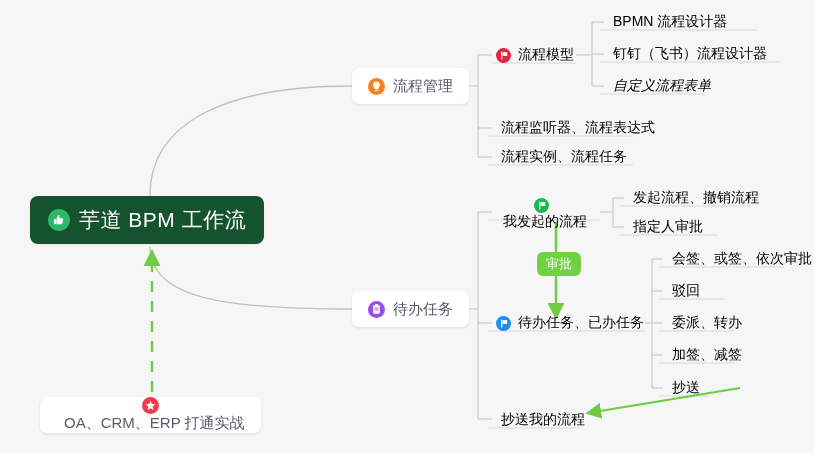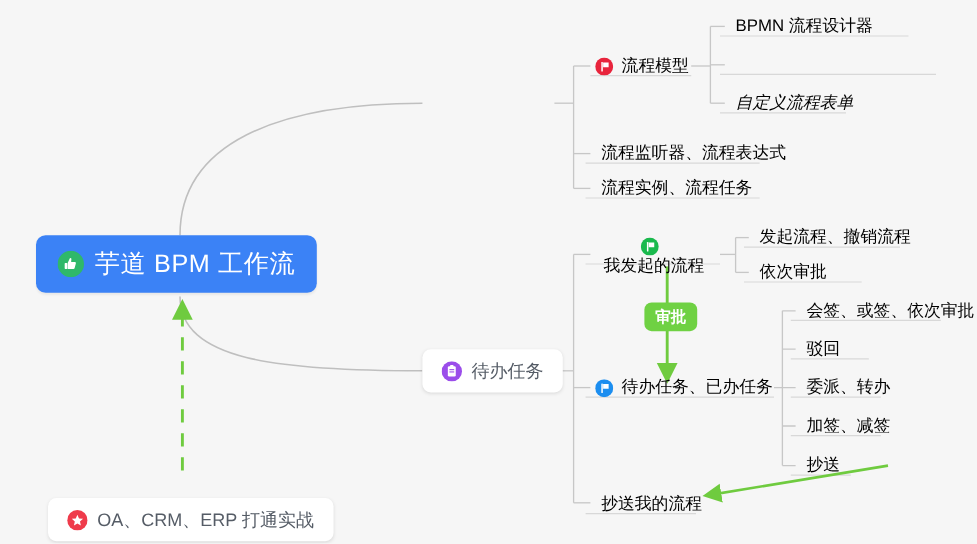--- a/index.html
+++ b/index.html
@@ -30,21 +30,21 @@
   }
   .node {
     position: absolute;
     box-sizing: border-box;
     display: flex;
     align-items: center;
     white-space: nowrap;
   }
   
   .root-node {
-    background: #3b82f6;
+    background: #14532d;
     border-radius: 8px;
     padding: 0 18px;
     height: 48px;
     color: #ffffff;
     font-size: 21px;
     letter-spacing: 0.5px;
     box-shadow: 0 1px 2px rgba(0,0,0,0.06);
   }
   .root-node .label { margin-left: 9px; }
   
@@ -77,21 +77,20 @@
   .ic svg { display: block; }
   .badge {
     position: absolute;
     background: #6fd143;
     border-radius: 6px;
     color: #ffffff;
     font-size: 13px;
     padding: 5px 9px;
     line-height: 1.1;
     white-space: nowrap;
-    font-weight: bold;
   }
 </style>
 </head>
 <body>
 
 <div id="canvas">
 
   <svg class="svg-layer" viewBox="0 0 814 453">
 
     <path d="M 150 196 C 150 120 230 86 352 86" fill="none" stroke="#bfbfbf" stroke-width="1.3"></path>
@@ -173,34 +172,48 @@
         <circle cx="11" cy="11" r="11" fill="#2fb86a"></circle>
         <path d="M8.4 10.2 L10.1 6.4 C10.3 5.8 11.3 5.8 11.5 6.6 L11.3 9.3 L14.3 9.3
                  C15 9.3 15.4 9.9 15.2 10.5 L14.2 14.4 C14.1 14.9 13.7 15.2 13.2 15.2
                  L8.4 15.2 Z" fill="#ffffff"></path>
         <rect x="5.9" y="10.1" width="2.2" height="5.1" rx="0.6" fill="#ffffff"></rect>
       </svg>
     </span>
     <span class="label">芋道 BPM 工作流</span>
   </div>
 
+  <div class="node card-node" style="left:352px; top:68px;">
+    <span class="ic">
+      <svg width="17" height="17" viewBox="0 0 17 17">
+        <circle cx="8.5" cy="8.5" r="8.5" fill="#f5821f"></circle>
+        <path d="M8.5 3.4 A3.5 3.5 0 0 0 6.4 9.7 L6.4 11.1 L10.6 11.1 L10.6 9.7
+                 A3.5 3.5 0 0 0 8.5 3.4 Z" fill="#ffffff"></path>
+        <rect x="6.7" y="11.8" width="3.6" height="1.2" rx="0.6" fill="#ffffff"></rect>
+      </svg>
+    </span>
+    <span class="label">流程管理</span>
+  </div>
 
   <div class="node line-node with-icon" style="left:492px; top:41px;">
     <span class="ic">
       <svg width="15" height="15" viewBox="0 0 15 15">
         <circle cx="7.5" cy="7.5" r="7.5" fill="#e8243c"></circle>
         <rect x="5.1" y="3.6" width="1.25" height="8" rx="0.5" fill="#ffffff"></rect>
         <path d="M6.6 4.1 L11.2 4.1 L11.2 8.0 L6.6 8.0 Z" fill="#ffffff"></path>
       </svg>
     </span>
     <span class="label">流程模型</span>
   </div>
 
   <div class="node line-node" style="left:600px; top:8px;">
     <span class="label">BPMN 流程设计器</span>
+  </div>
+  <div class="node line-node" style="left:600px; top:40px;">
+    <span class="label">钉钉（飞书）流程设计器</span>
   </div>
   <div class="node line-node" style="left:600px; top:72px;font-style:italic;">
     <span class="label">自定义流程表单</span>
   </div>
 
   <div class="node line-node" style="left:488px; top:114px;">
     <span class="label">流程监听器、流程表达式</span>
   </div>
   <div class="node line-node" style="left:488px; top:143px;">
     <span class="label">流程实例、流程任务</span>
@@ -226,21 +239,21 @@
         <rect x="5.1" y="3.6" width="1.25" height="8" rx="0.5" fill="#ffffff"></rect>
         <path d="M6.6 4.1 L11.2 4.1 L11.2 8.0 L6.6 8.0 Z" fill="#ffffff"></path>
       </svg>
     </span>
     <span class="label">我发起的流程</span>
   </div>
   <div class="node line-node" style="left:620px; top:184px;text-align:center;">
     <span class="label">发起流程、撤销流程</span>
   </div>
   <div class="node line-node" style="left:620px; top:213px;">
-    <span class="label">依次审批</span>
+    <span class="label">指定人审批</span>
   </div>
 
   <div class="node line-node with-icon" style="left:492px; top:309px;">
     <span class="ic">
       <svg width="15" height="15" viewBox="0 0 15 15">
         <circle cx="7.5" cy="7.5" r="7.5" fill="#1c8ef0"></circle>
         <rect x="5.1" y="3.6" width="1.25" height="8" rx="0.5" fill="#ffffff"></rect>
         <path d="M6.6 4.1 L11.2 4.1 L11.2 8.0 L6.6 8.0 Z" fill="#ffffff"></path>
       </svg>
     </span>
@@ -264,21 +277,21 @@
   </div>
 
   <div class="node line-node" style="left:488px; top:406px;">
     <span class="label">抄送我的流程</span>
   </div>
 
   <div class="badge" style="left:537px; top:252px;">
     <span>审批</span>
   </div>
 
-  <div class="node card-node" style="left:40px; top:415px;">
+  <div class="node card-node" style="left:40px; top:397px;flex-direction:column;">
     <span class="ic">
       <svg width="17" height="17" viewBox="0 0 17 17">
         <circle cx="8.5" cy="8.5" r="8.5" fill="#ef3b4b"></circle>
         <path d="M8.5 3.9 L9.85 7.05 L13.2 7.35 L10.65 9.6 L11.4 12.9
                  L8.5 11.15 L5.6 12.9 L6.35 9.6 L3.8 7.35 L7.15 7.05 Z" fill="#ffffff"></path>
       </svg>
     </span>
     <span class="label">OA、CRM、ERP 打通实战</span>
   </div>
 

